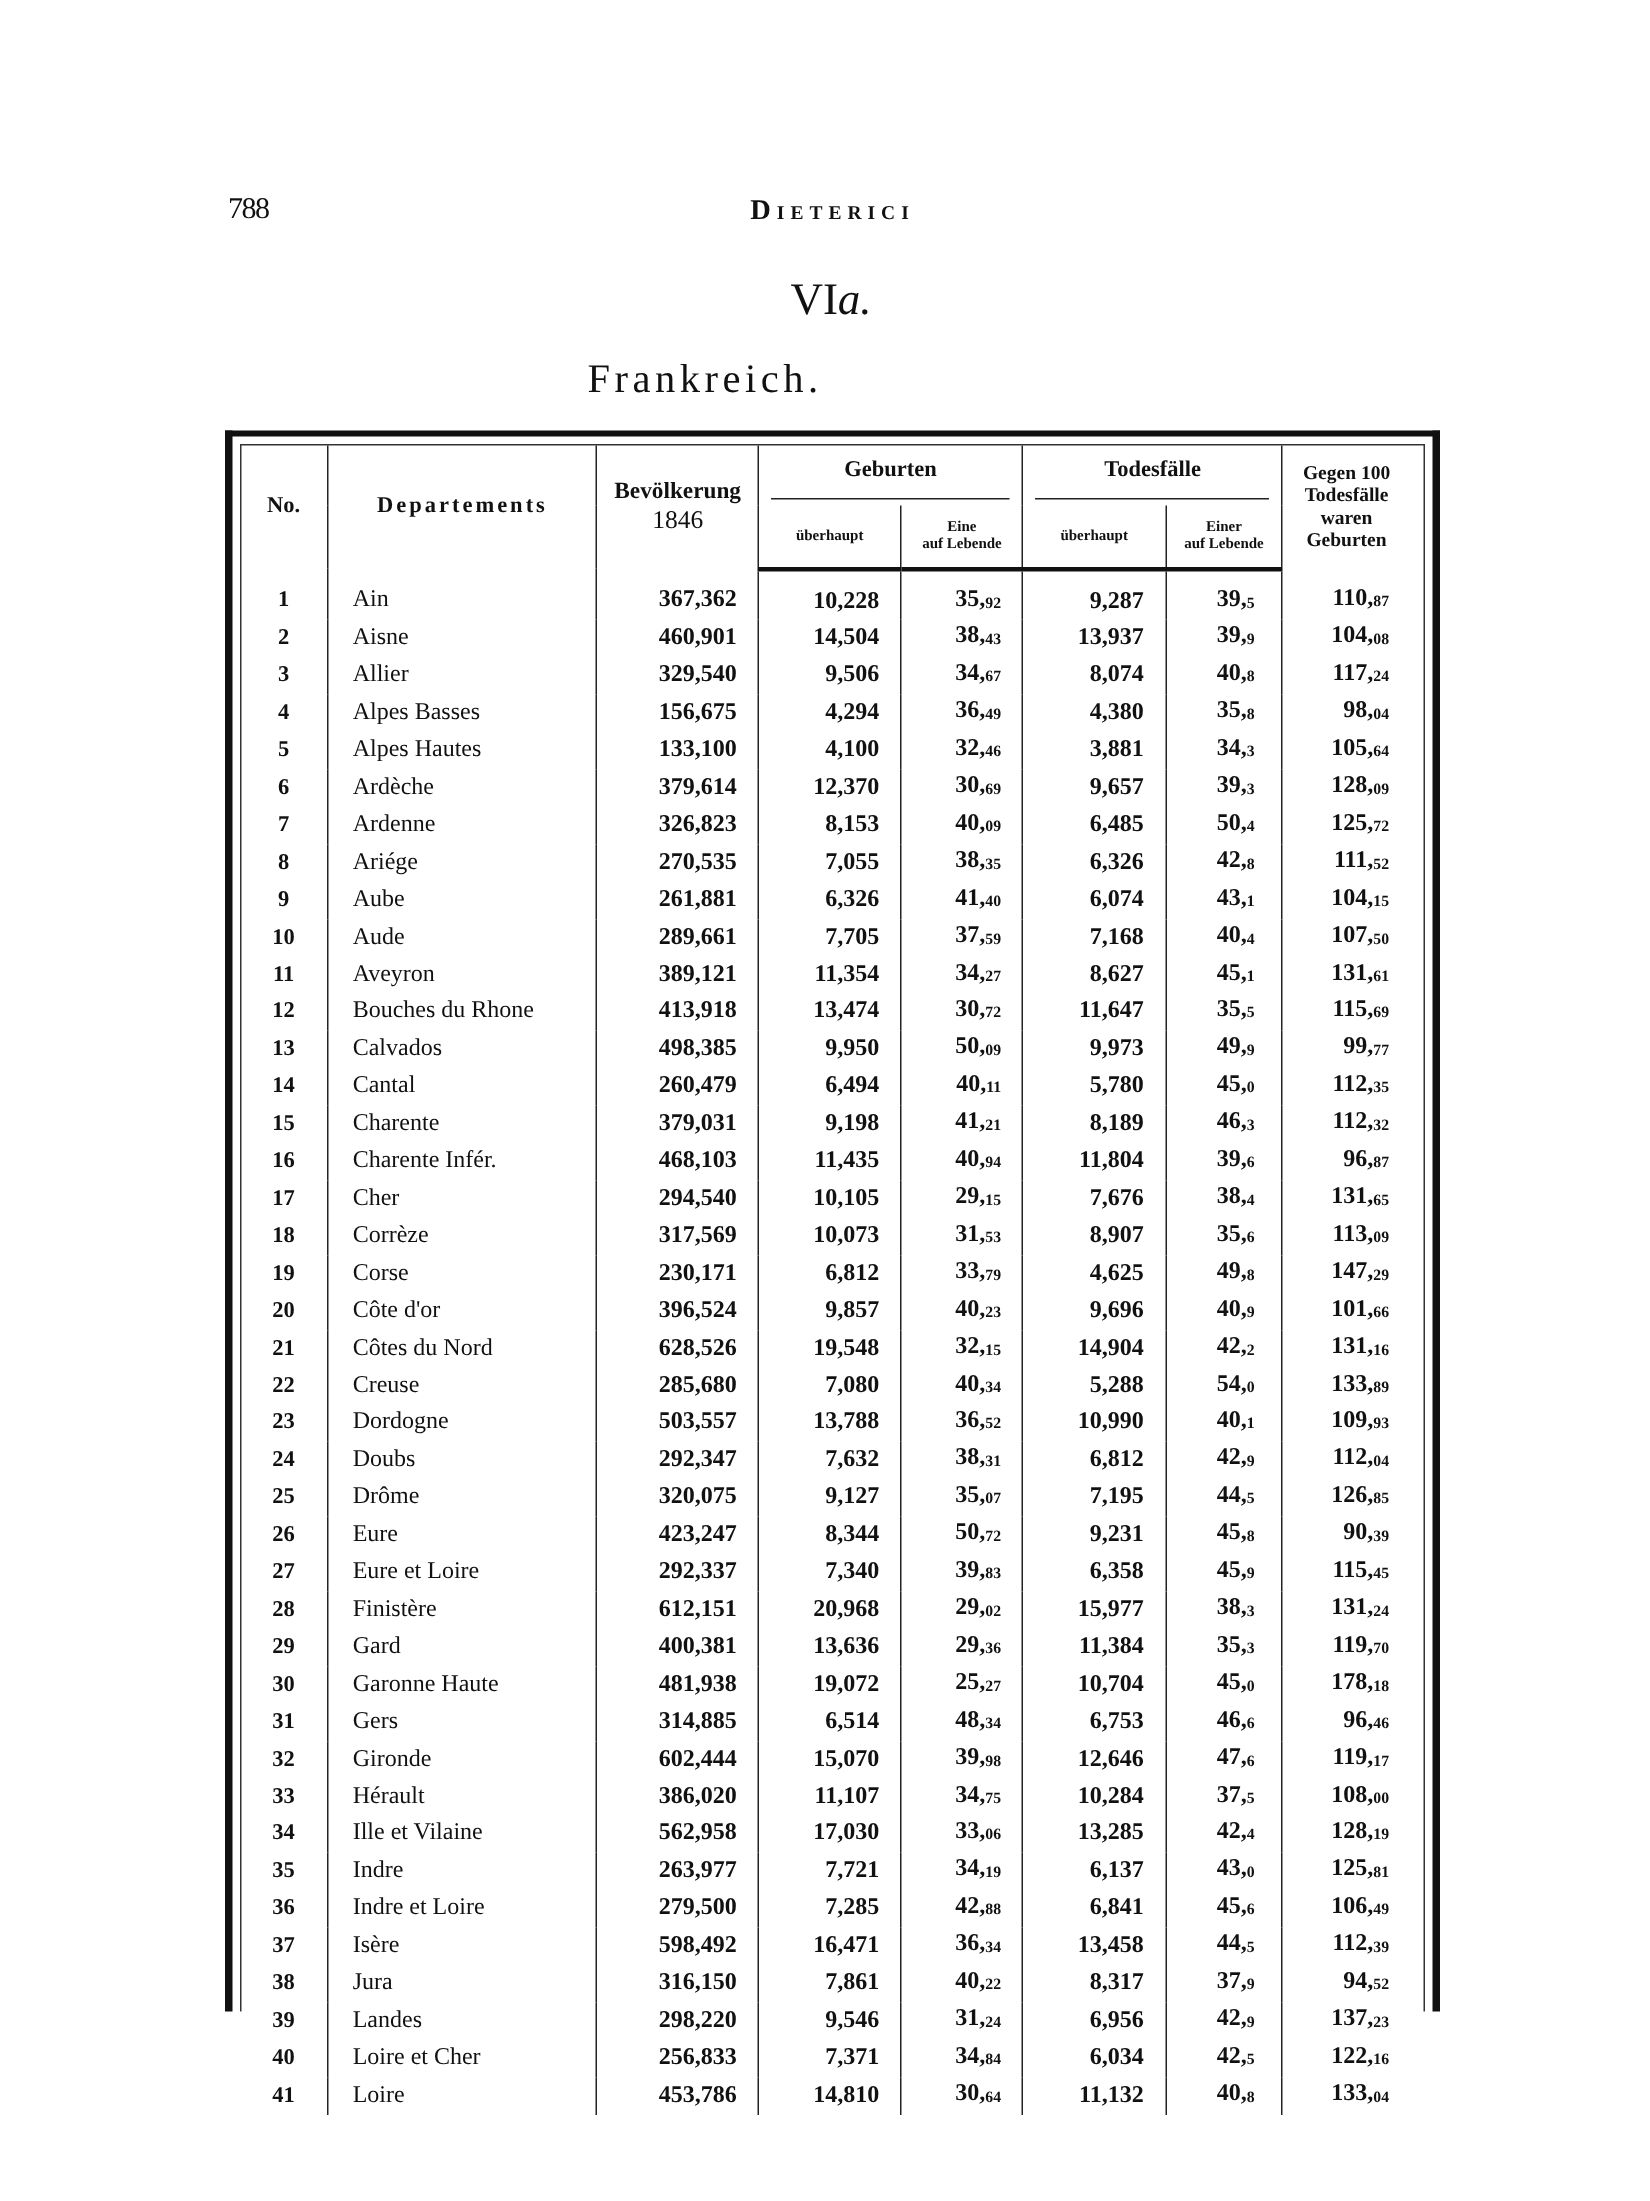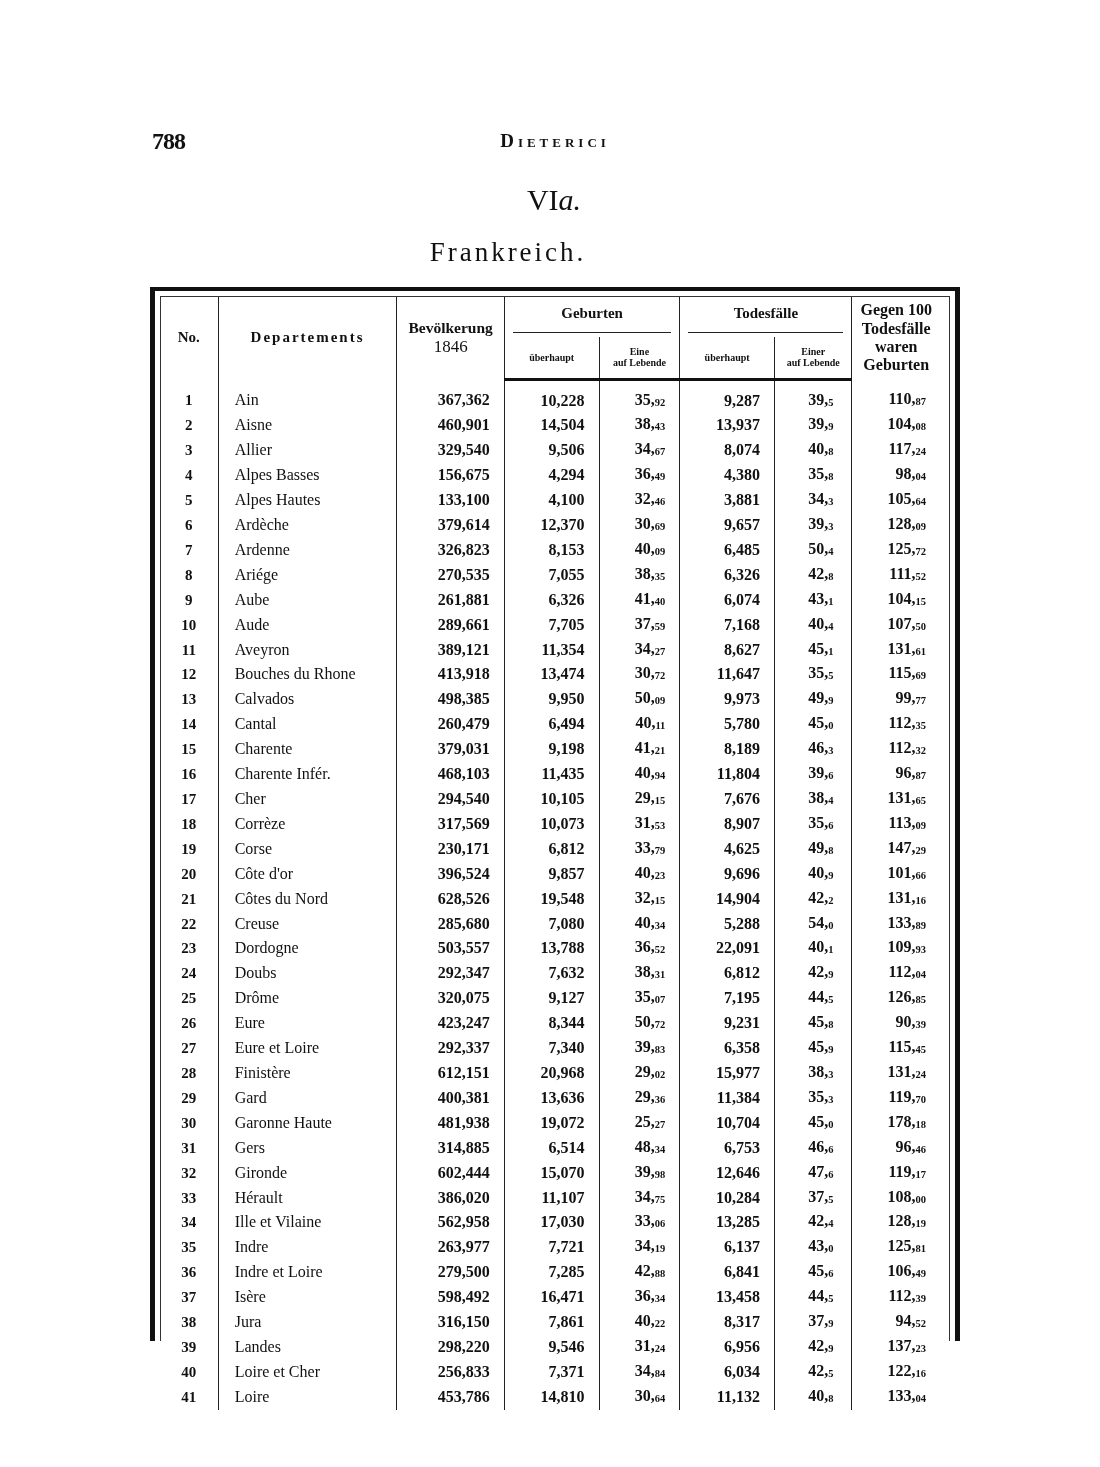--- a/index.html
+++ b/index.html
@@ -1,33 +1,33 @@
 <!DOCTYPE html>
 <html><head>
 <meta charset="utf-8">
 <style>
   html, body { margin: 0; padding: 0; background: #ffffff; }
   body { width: 1100px; height: 1467px; position: relative; overflow: hidden;
          font-family: "Liberation Serif", "DejaVu Serif", serif; color: #111; }
-  .page-number { position: absolute; left: 152px; top: 128px; font-size: 24px; font-weight: bold; letter-spacing: -1px; }
+  .page-number { position: absolute; left: 152px; top: 128px; font-size: 20px; font-weight: normal; letter-spacing: -1px; }
   .running-head { position: absolute; left: 0; width: 1100px; top: 130px; text-align: center;
                   font-size: 19px; font-weight: bold; letter-spacing: 4px; font-variant: small-caps; padding-left: 5px; }
   .table-number { position: absolute; left: 0; width: 1100px; top: 183px; text-align: center; font-size: 30px; padding-left: 4px; }
   .table-number i { font-style: italic; }
-  .table-title { position: absolute; left: 0; width: 940px; top: 237px; text-align: center; font-size: 27px; letter-spacing: 3px; padding-left: 38px; }
+  .table-title { position: absolute; left: 0; width: 940px; top: 237px; text-align: center; font-size: 27px; letter-spacing: 3px; }
 
   .frame { position: absolute; left: 150px; top: 287px; width: 800px; height: 1050px;
            border-left: 5px solid #111; border-right: 5px solid #111; border-top: 4px solid #111; }
   .frame-inner { position: absolute; left: 5px; right: 5px; top: 5px; bottom: 0;
                  border-left: 1px solid #333; border-right: 1px solid #333; border-top: 1px solid #333; }
 
   table.stats { position: absolute; left: 160px; top: 297px; width: 780px; border-collapse: collapse; }
   table.stats th, table.stats td { padding: 0; }
   .hdr th { font-weight: bold; font-size: 15px; vertical-align: middle; text-align: center; line-height: 1.15; }
-  .hdr .small { font-size: 16px; }
+  .hdr .small { font-size: 13px; }
   .hdr .tiny { font-size: 10px; }
   .hdr .sp { letter-spacing: 2px; }
   .vline { border-right: 1.5px solid #222; }
   .header-bottom th { border-bottom: 3px solid #111; }
 
   tbody td { font-size: 17.5px; height: 22.9px; line-height: 22.9px; font-weight: bold; white-space: nowrap; }
   tbody td.no { text-align: center; font-size: 15px; width: 70px; }
   tbody td.name { text-align: left; padding-left: 16px; font-weight: normal; font-size: 16px; width: 176px; }
   tbody td.num { text-align: right; padding-right: 14px; font-size: 16px; }
   tbody td.pop { width: 100px; }
@@ -306,21 +306,21 @@
         <td class="num td vline">5,288</td>
         <td class="num tr vline"><span>54</span><span>,</span><sub class="dec">0</sub></td>
         <td class="num ratio"><span>133</span><span>,</span><sub class="dec">89</sub></td>
       </tr>
       <tr>
         <td class="no vline">23</td>
         <td class="name vline">Dordogne</td>
         <td class="num pop vline">503,557</td>
         <td class="num gb vline">13,788</td>
         <td class="num gr vline"><span>36</span><span>,</span><sub class="dec">52</sub></td>
-        <td class="num td vline">22,091</td>
+        <td class="num td vline">10,990</td>
         <td class="num tr vline"><span>40</span><span>,</span><sub class="dec">1</sub></td>
         <td class="num ratio"><span>109</span><span>,</span><sub class="dec">93</sub></td>
       </tr>
       <tr>
         <td class="no vline">24</td>
         <td class="name vline">Doubs</td>
         <td class="num pop vline">292,347</td>
         <td class="num gb vline">7,632</td>
         <td class="num gr vline"><span>38</span><span>,</span><sub class="dec">31</sub></td>
         <td class="num td vline">6,812</td>

